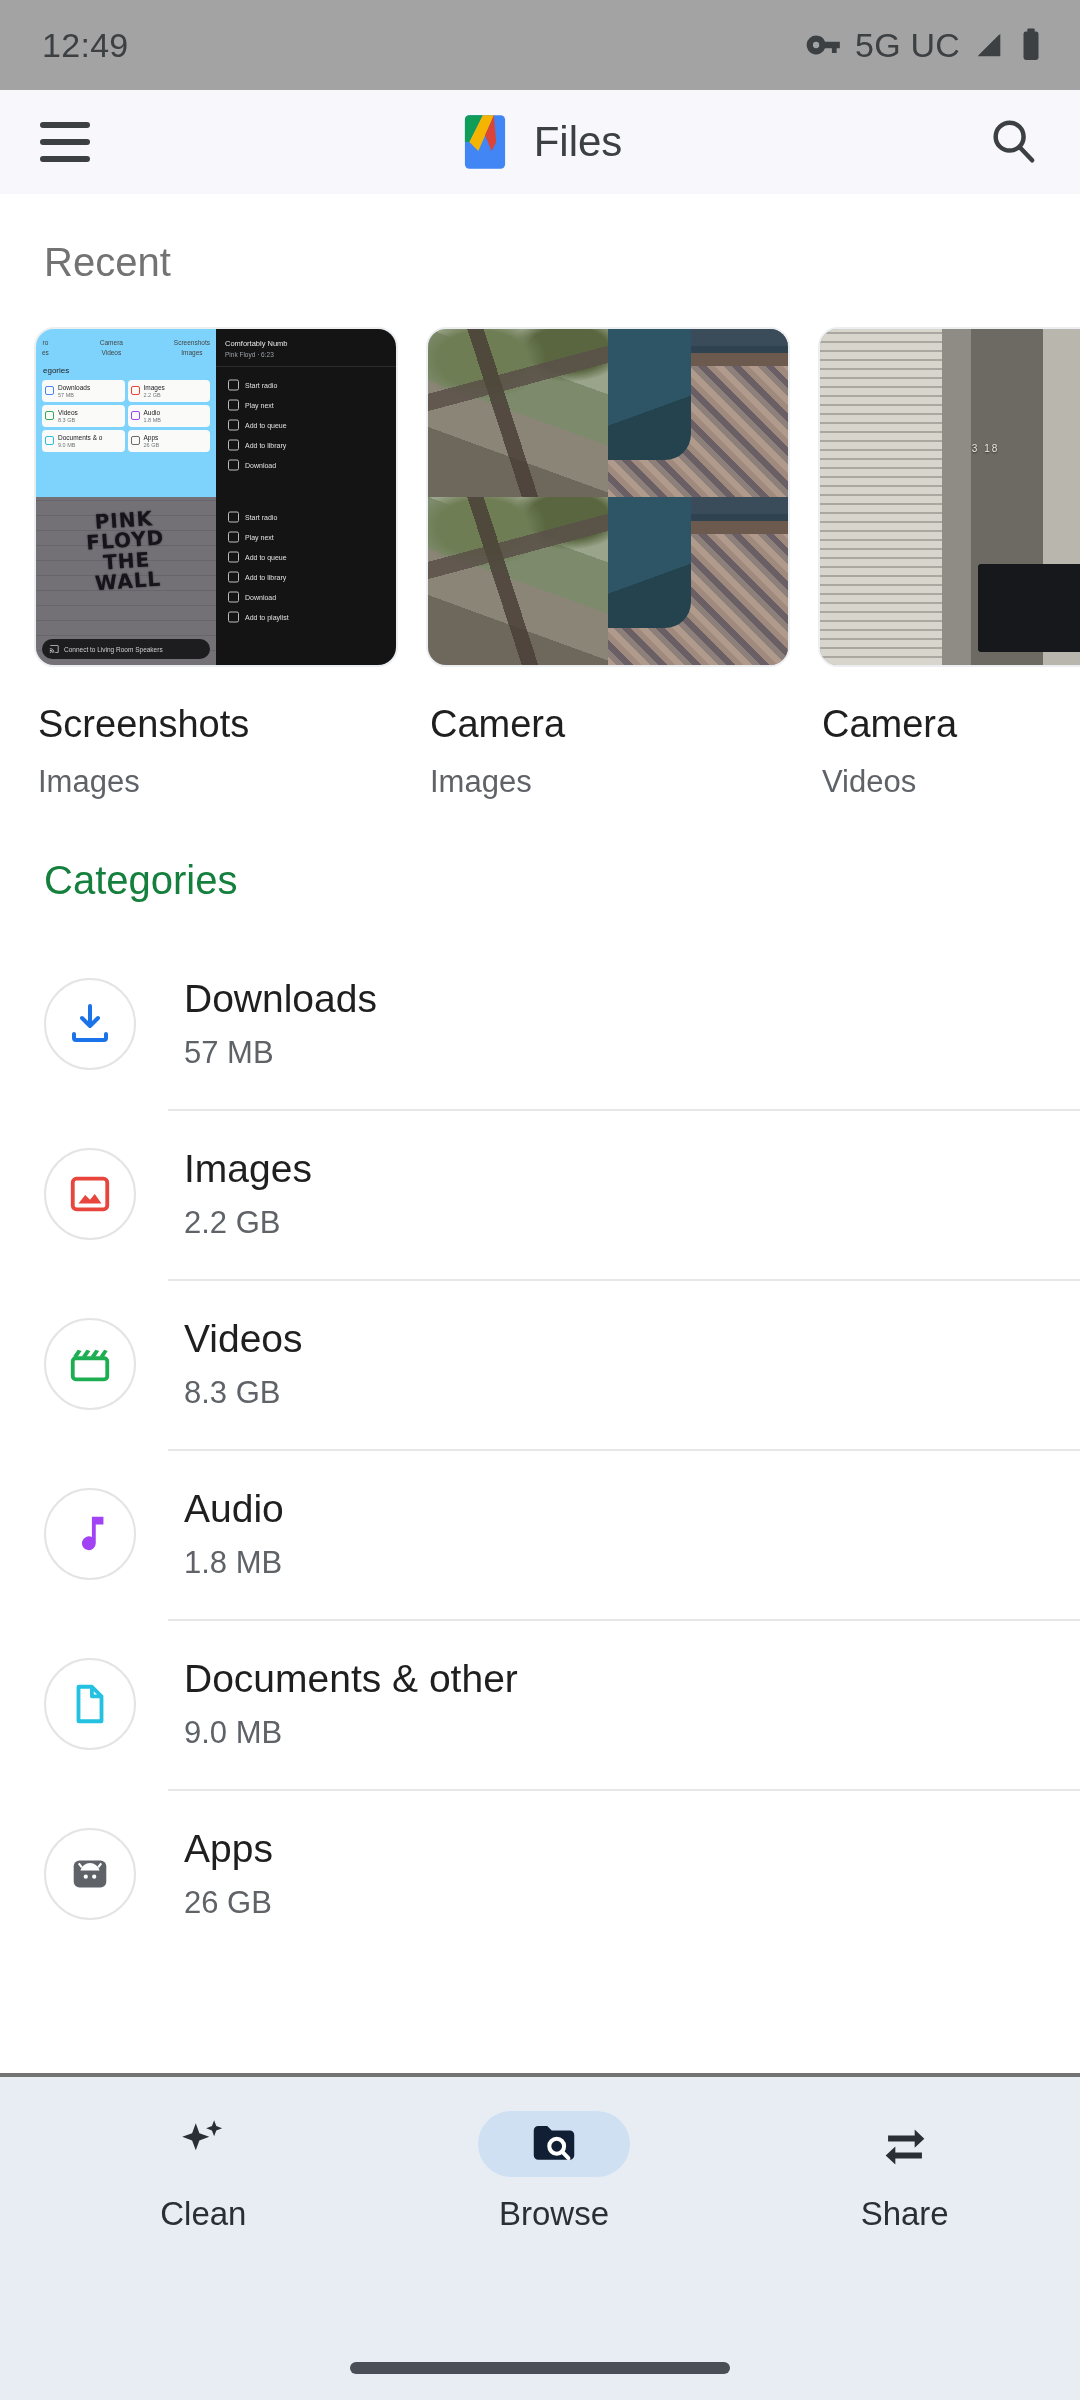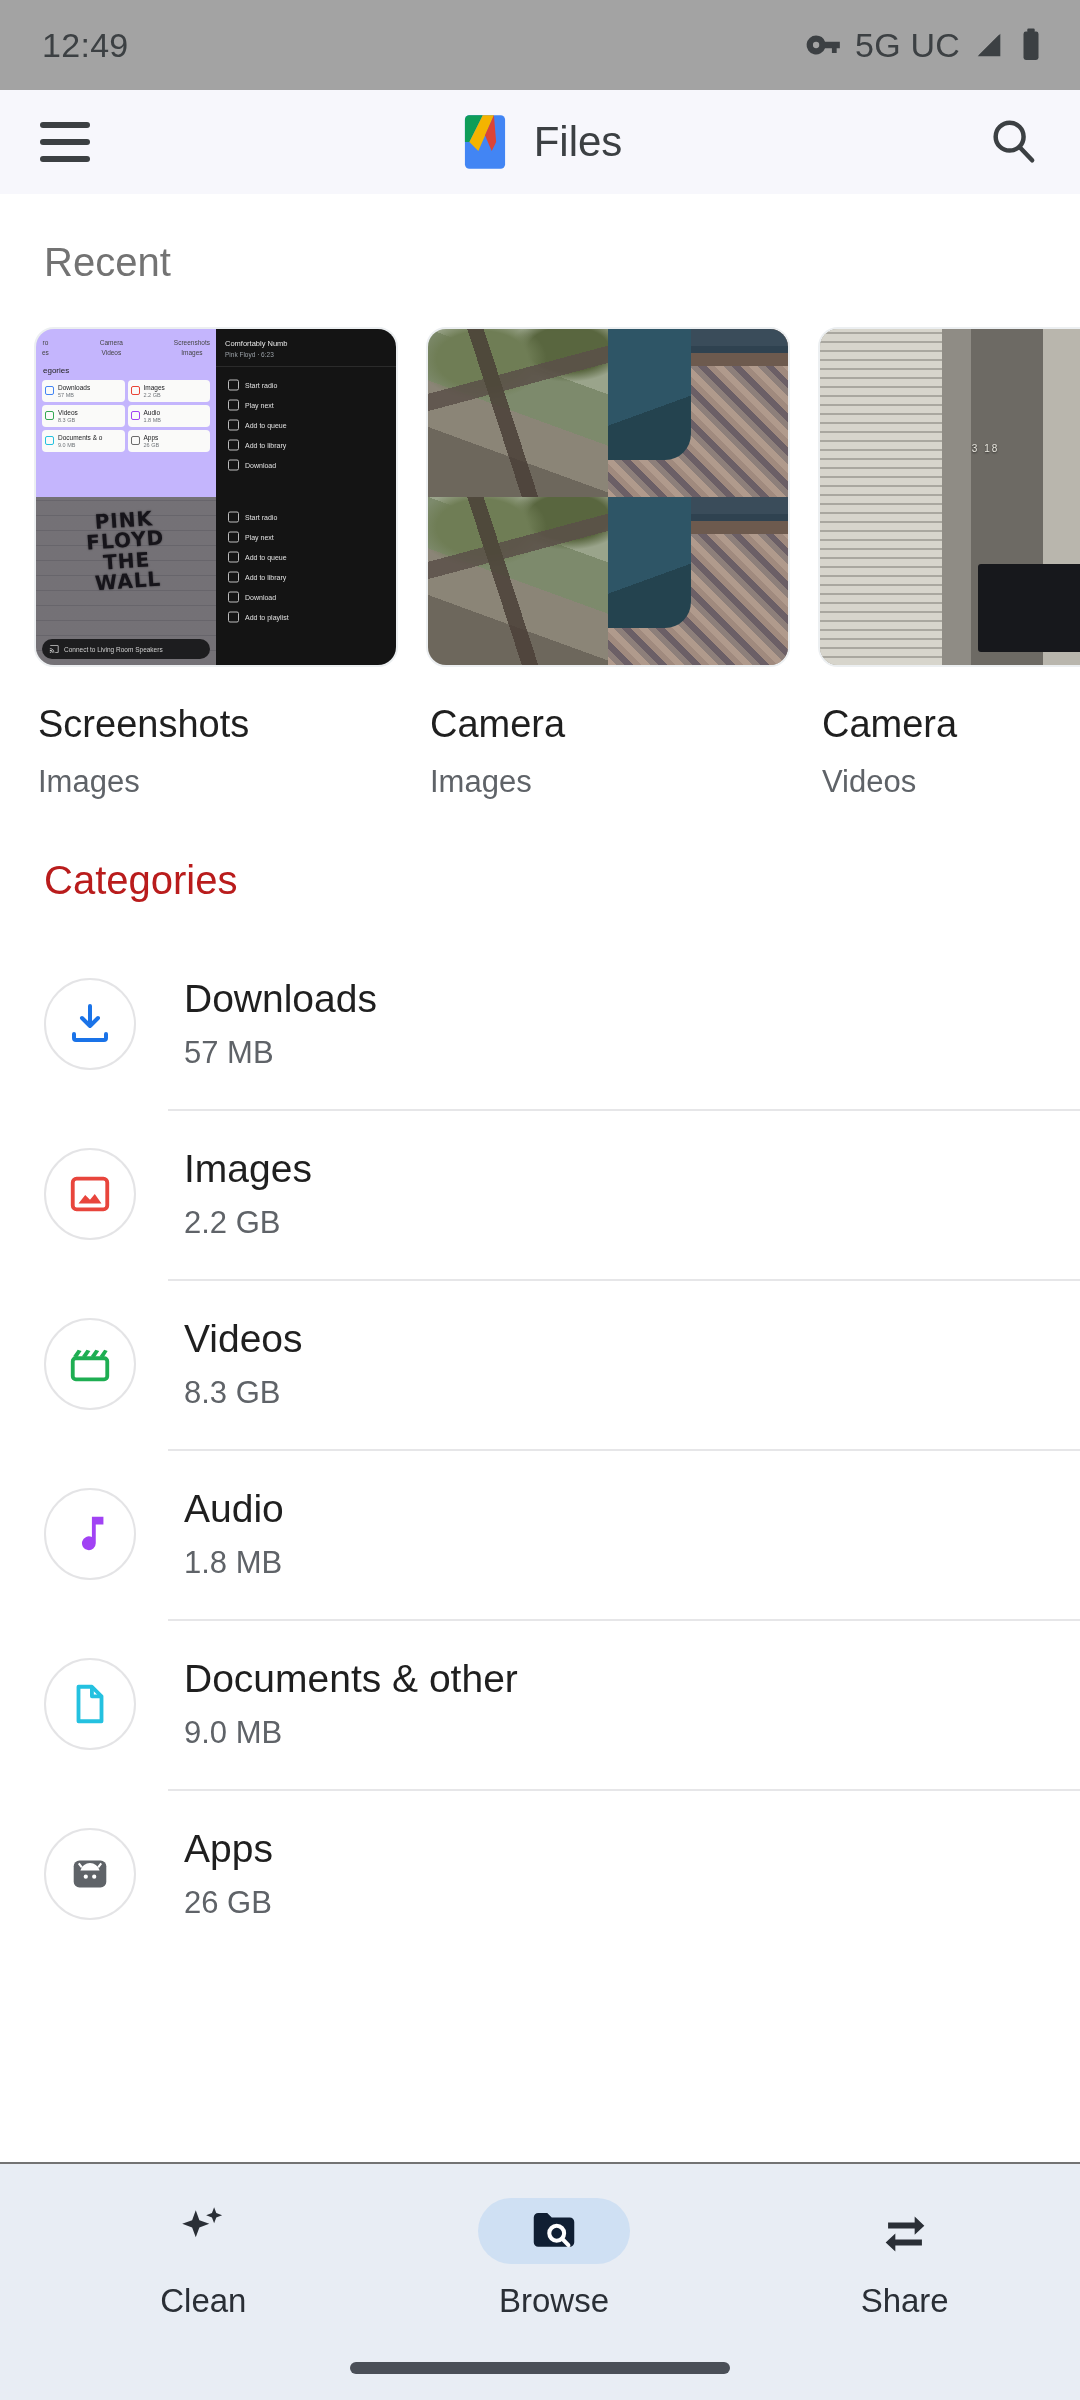--- a/index.html
+++ b/index.html
@@ -55,21 +55,21 @@
     background:#e7e7e7; border:2px solid #eceff1;
     display:grid; grid-template-columns:1fr 1fr; grid-template-rows:1fr 1fr;
   }
   .thumb.single{ display:block; position:relative; }
   .recent-name{ font-size:38px; color:#1f1f1f; margin:36px 0 0 4px; }
   .recent-sub{ font-size:31px; color:#5f6368; margin:18px 0 0 4px; }
 
   
   .tile{ position:relative; overflow:hidden; }
   .tile-files{
-    background:#c4b5fd;
+    background:#7dd3fc;
     font-size:7px; color:#3c3c3c; padding:9px 6px 0 6px;
   }
   .tf-tabs{ display:flex; justify-content:space-between; font-size:6.5px; color:#444; }
   .tf-tabs div{ text-align:center; line-height:1.5; }
   .tf-cat{ font-size:8px; margin:8px 0 5px 1px; color:#222; }
   .tf-grid{ display:grid; grid-template-columns:1fr 1fr; gap:3px; }
   .tf-item{ background:#fafaf9; border-radius:4px; padding:4px 3px; display:flex; gap:4px; align-items:center; }
   .tf-ico{ width:9px; height:9px; border:1.2px solid #888; border-radius:2px; flex:0 0 9px; }
   .tf-ico.b{ border-color:#4285f4; } .tf-ico.r{ border-color:#ea4335; }
   .tf-ico.g{ border-color:#34a853; } .tf-ico.p{ border-color:#a142f4; }
@@ -148,42 +148,42 @@
     background:linear-gradient(90deg,#17181c 0 70%,#2a2d36 70% 100%);
     border-radius:3px;
   }
   .room-clock{
     position:absolute; left:46%; top:34%; transform:translateX(-50%);
     color:#e9e7df; font-size:10px; letter-spacing:2px;
     text-shadow:0 1px 2px rgba(0,0,0,.6);
   }
 
   
-  .cat-title{ font-size:40px; color:#b91c1c; padding:58px 0 0 44px; }
+  .cat-title{ font-size:40px; color:#15803d; padding:58px 0 0 44px; }
   .cat-list{ margin-top:36px; }
   .cat-row{
     display:flex; align-items:center; height:170px; padding-left:44px;
     position:relative; cursor:pointer;
   }
   .cat-icon{
     width:92px; height:92px; border-radius:50%; border:2px solid #e4e4e6;
     display:flex; align-items:center; justify-content:center; flex:0 0 92px;
   }
   .cat-text{ margin-left:48px; }
   .cat-name{ font-size:39px; color:#1f1f1f; }
   .cat-size{ font-size:31px; color:#5f6368; margin-top:14px; }
   .cat-row:not(:first-child)::before{
     content:""; position:absolute; left:168px; right:0; top:0;
     height:2px; background:#e6e6e8;
   }
 
   
   .bottomnav{
-    position:absolute; left:0; right:0; bottom:0; height:238px;
-    background:#e8edf4; border-top:2px solid #737373;
+    position:absolute; left:0; right:0; bottom:0; height:327px;
+    background:#e8edf4; border-top:4px solid #737373;
     display:flex; align-items:flex-start; padding-top:34px;padding-left:28px;
   }
   .nav-item{
     flex:1; display:flex; flex-direction:column; align-items:center; gap:18px;
     cursor:pointer;
   }
   .nav-pill{
     width:152px; height:66px; border-radius:33px;
     display:flex; align-items:center; justify-content:center;
   }

